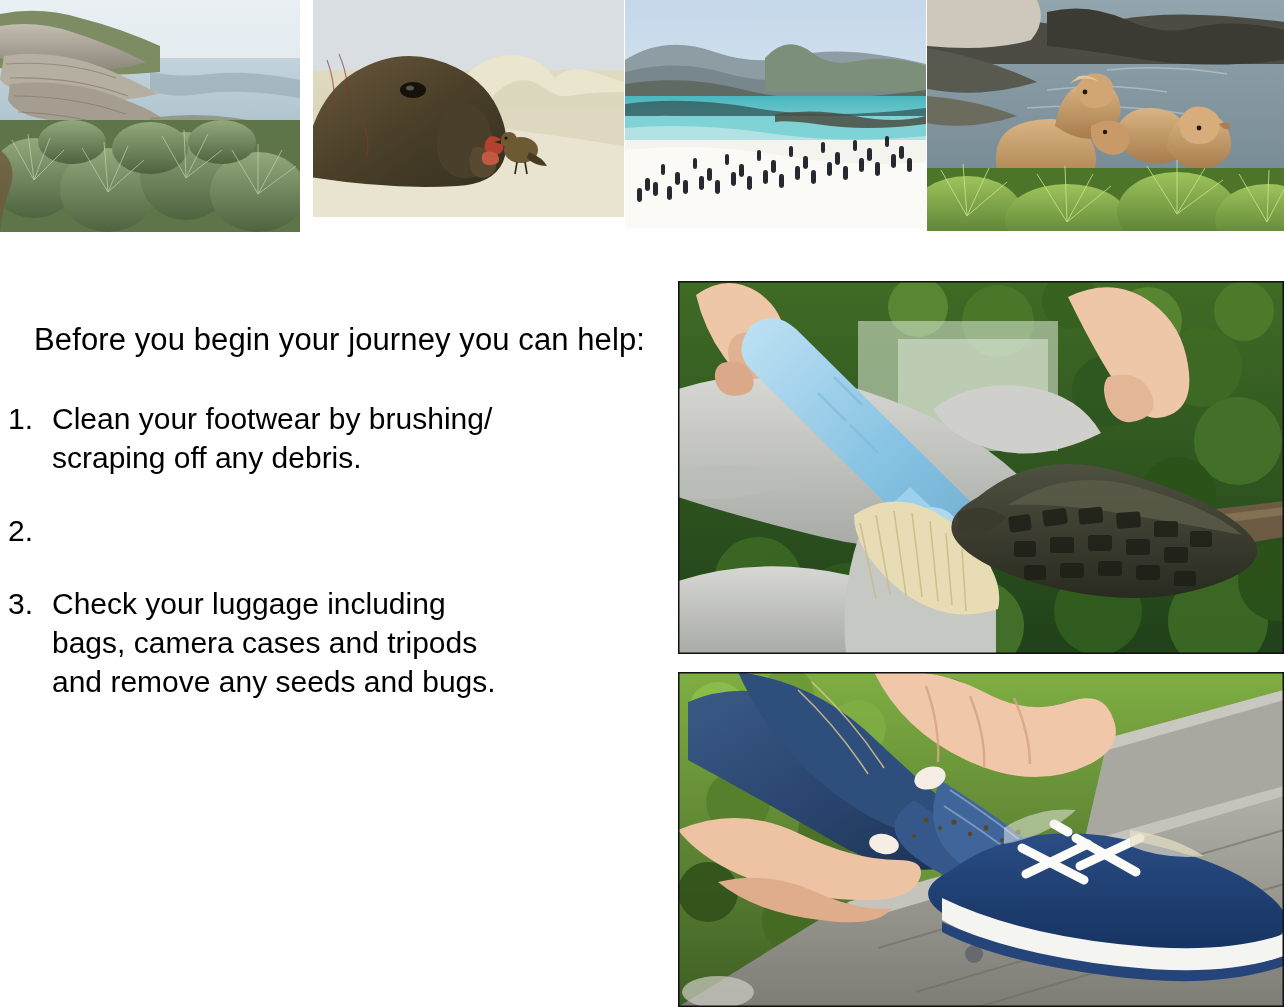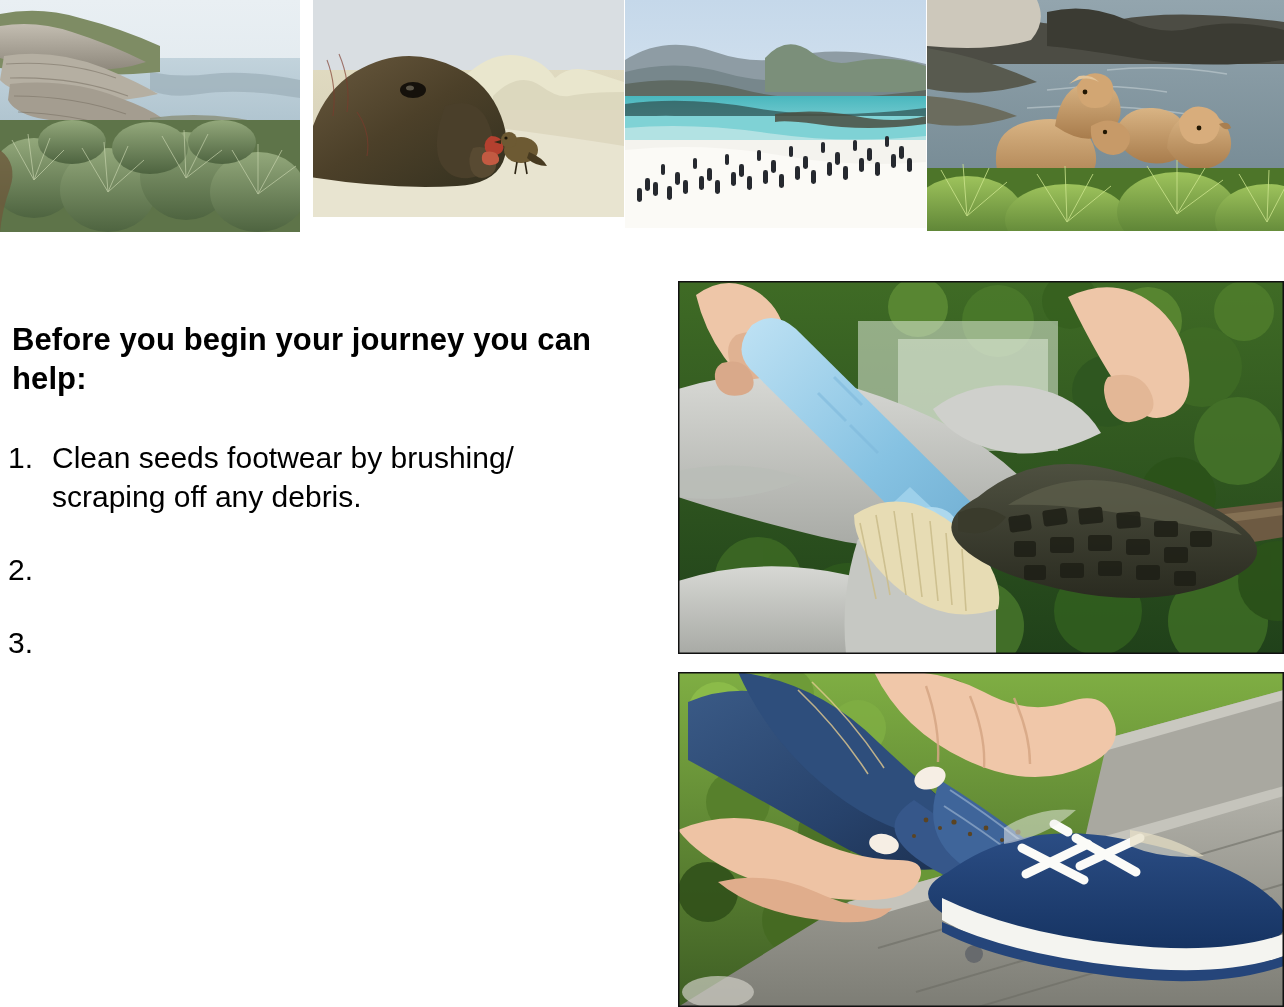--- a/index.html
+++ b/index.html
@@ -42,25 +42,26 @@
     position: absolute;
     left: 0px;
     top: 320px;
     width: 650px;
     height: 620px;
     padding-left: 8px;
     box-sizing: border-box;
   }
   #heading {
     font-size: 31px;
-    font-weight: bold;
+    font-weight: normal;
     line-height: 1.26;
     letter-spacing: 0.1px;
-    margin: 0 0 40px 4px;
+    margin: 0 0 40px 12px;
     max-width: 625px;
+    text-align: right;
   }
   #steps-list {
     list-style: none;
     margin: 0;
     padding: 0;
   }
   .step {
     display: flex;
     align-items: flex-start;
     font-size: 30px;
@@ -351,28 +352,31 @@
     </svg>
   </div>
 </div>
 
 <div id="text-column">
   <h1 id="heading">Before you begin your journey you can help:</h1>
 
   <ol id="steps-list">
     <li class="step">
       <span class="step-number">1.</span>
-      <span class="step-text">Clean seeds footwear by brushing/
+      <span class="step-text">Clean your footwear by brushing/
 scraping off any debris.</span>
     </li>
     <li class="step">
       <span class="step-number">2.</span>
     </li>
     <li class="step">
       <span class="step-number">3.</span>
+      <span class="step-text">Check your luggage including
+bags, camera cases and tripods
+and remove any seeds and bugs.</span>
     </li>
   </ol>
 </div>
 
 <div id="photo-brush-boot">
   <svg viewBox="0 0 606 373" preserveAspectRatio="none">
     <defs>
       <linearGradient id="foliage" x1="0" y1="0" x2="0" y2="1">
         <stop offset="0%" stop-color="#3f6b25"></stop>
           <stop offset="100%" stop-color="#20411a"></stop>

